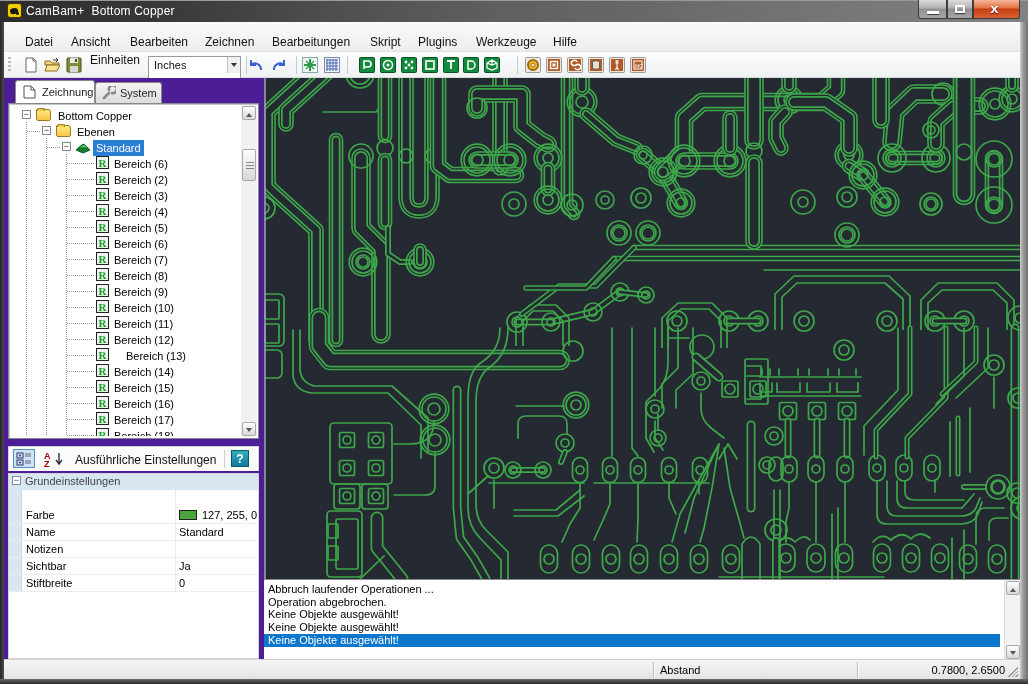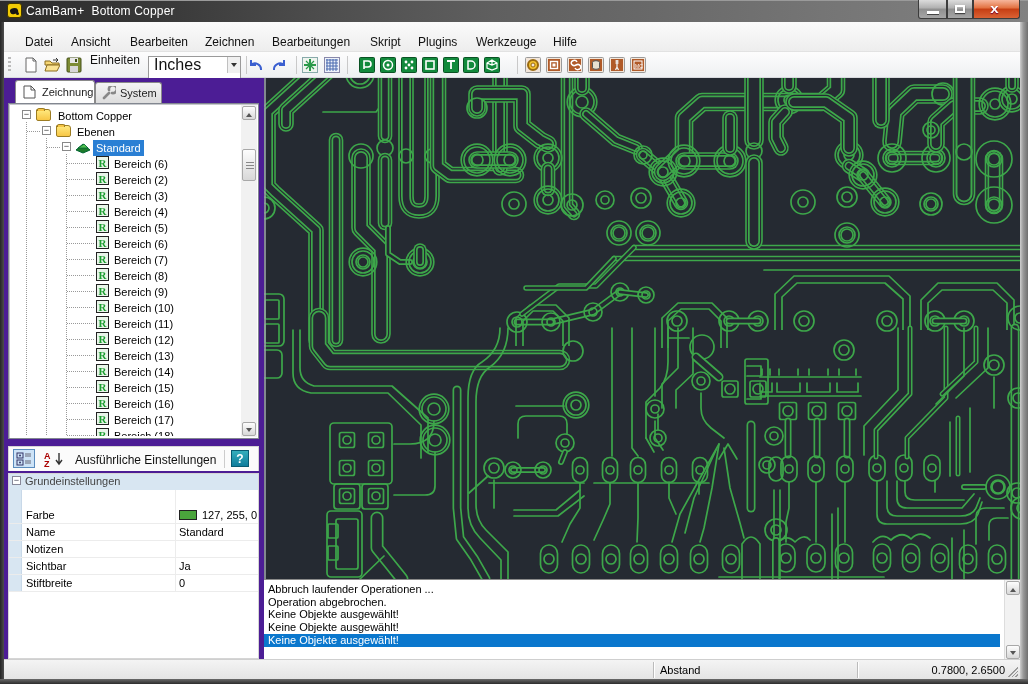--- a/index.html
+++ b/index.html
@@ -23,21 +23,21 @@
 #btncls i{position:absolute;left:17px;top:2px;color:#fff;font-size:12px;font-weight:bold;font-style:normal;text-shadow:0 1px 1px #703;transform:scaleX(1.25)}
 
 #menubar{left:4px;top:22px;width:1016px;height:30px;background:linear-gradient(#fbfbfb,#ededed);border-bottom:1px solid #e2e2e2}
 #menubar span{position:absolute;top:13px;font-size:12px;color:#111}
 
 #toolbar{left:4px;top:52px;width:1016px;height:26px;background:linear-gradient(#fdfdfd,#eef0f2);border-bottom:1px solid #d8dade}
 .grip{position:absolute;top:5px;width:3px;height:16px;background:repeating-linear-gradient(#bbb 0 2px,transparent 2px 4px)}
 .tsep{position:absolute;top:4px;width:1px;height:18px;background:#c9c9c9}
 .ticon{position:absolute;top:5px;width:16px;height:16px}
 #unit{position:absolute;left:86px;top:1px;font-size:12px;font-weight:normal;color:#111}
-#combo{position:absolute;left:144px;top:4px;width:93px;height:34px;background:#fff;border:1px solid #9a9a9a;font-size:16px;color:#111;line-height:16px;padding-left:5px}
+#combo{position:absolute;left:144px;top:4px;width:93px;height:34px;background:#fff;border:1px solid #9a9a9a;font-size:11px;color:#111;line-height:16px;padding-left:5px}
 #combo b{position:absolute;right:0;top:0;width:13px;height:16px;background:#f0f0f0;border-left:1px solid #c0c0c0;font-weight:normal}
 #combo b:before{content:"";position:absolute;left:3px;top:6px;border:3px solid transparent;border-top:4px solid #333}
 
 #leftpan{left:4px;top:78px;width:260px;height:581px;background:#4c1d95}
 .tab{position:absolute;top:2px;height:21px;border:1px solid #8a8a8a;border-bottom:none;border-radius:3px 3px 0 0;font-size:11px;color:#222}
 #tab1{left:11px;width:80px;background:#fff;z-index:2;height:23px;top:2px}
 #tab2{left:91px;width:67px;background:linear-gradient(#f4f4f4,#ddd);top:4px}
 .tab span{position:absolute;left:26px;top:5px}
 #tab2 span{left:24px;top:4px}
 #treebox{left:4px;top:25px;width:251px;height:336px;background:#fff;border:1px solid #828790;box-shadow:inset 1px 1px 0 #c6c8cc}
@@ -306,21 +306,21 @@
           <div class="trow" style="top:209px;left:0">
             <span class="ricon" style="left:85px;top:1px">R</span>
             <span class="abs" style="left:103px;top:1px">Bereich (11)</span>
           </div>
           <div class="trow" style="top:225px;left:0">
             <span class="ricon" style="left:85px;top:1px">R</span>
             <span class="abs" style="left:103px;top:1px">Bereich (12)</span>
           </div>
           <div class="trow" style="top:241px;left:0">
             <span class="ricon" style="left:85px;top:1px">R</span>
-            <span class="abs" style="left:103px;top:1px">Bereich (13)</span>
+            <span class="abs" style="left:115px;top:1px">Bereich (13)</span>
           </div>
           <div class="trow" style="top:257px;left:0">
             <span class="ricon" style="left:85px;top:1px">R</span>
             <span class="abs" style="left:103px;top:1px">Bereich (14)</span>
           </div>
           <div class="trow" style="top:273px;left:0">
             <span class="ricon" style="left:85px;top:1px">R</span>
             <span class="abs" style="left:103px;top:1px">Bereich (15)</span>
           </div>
           <div class="trow" style="top:289px;left:0">

